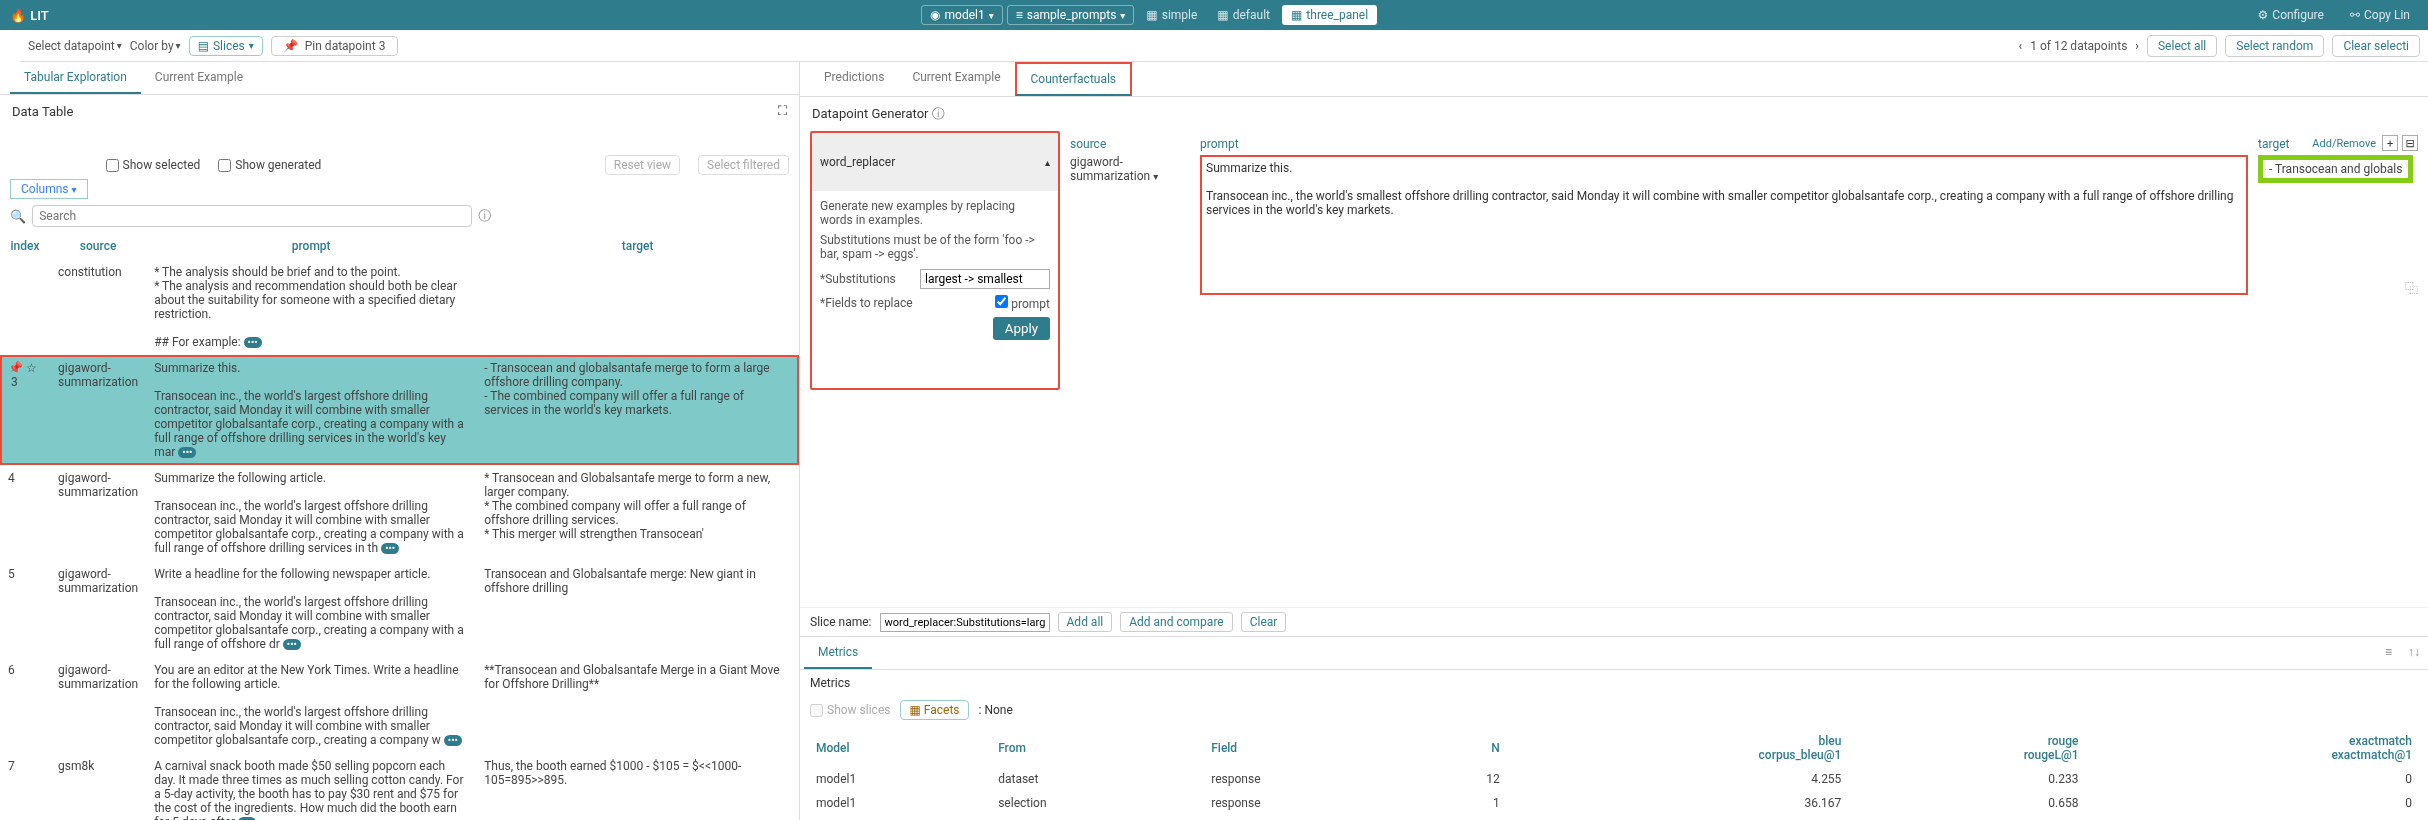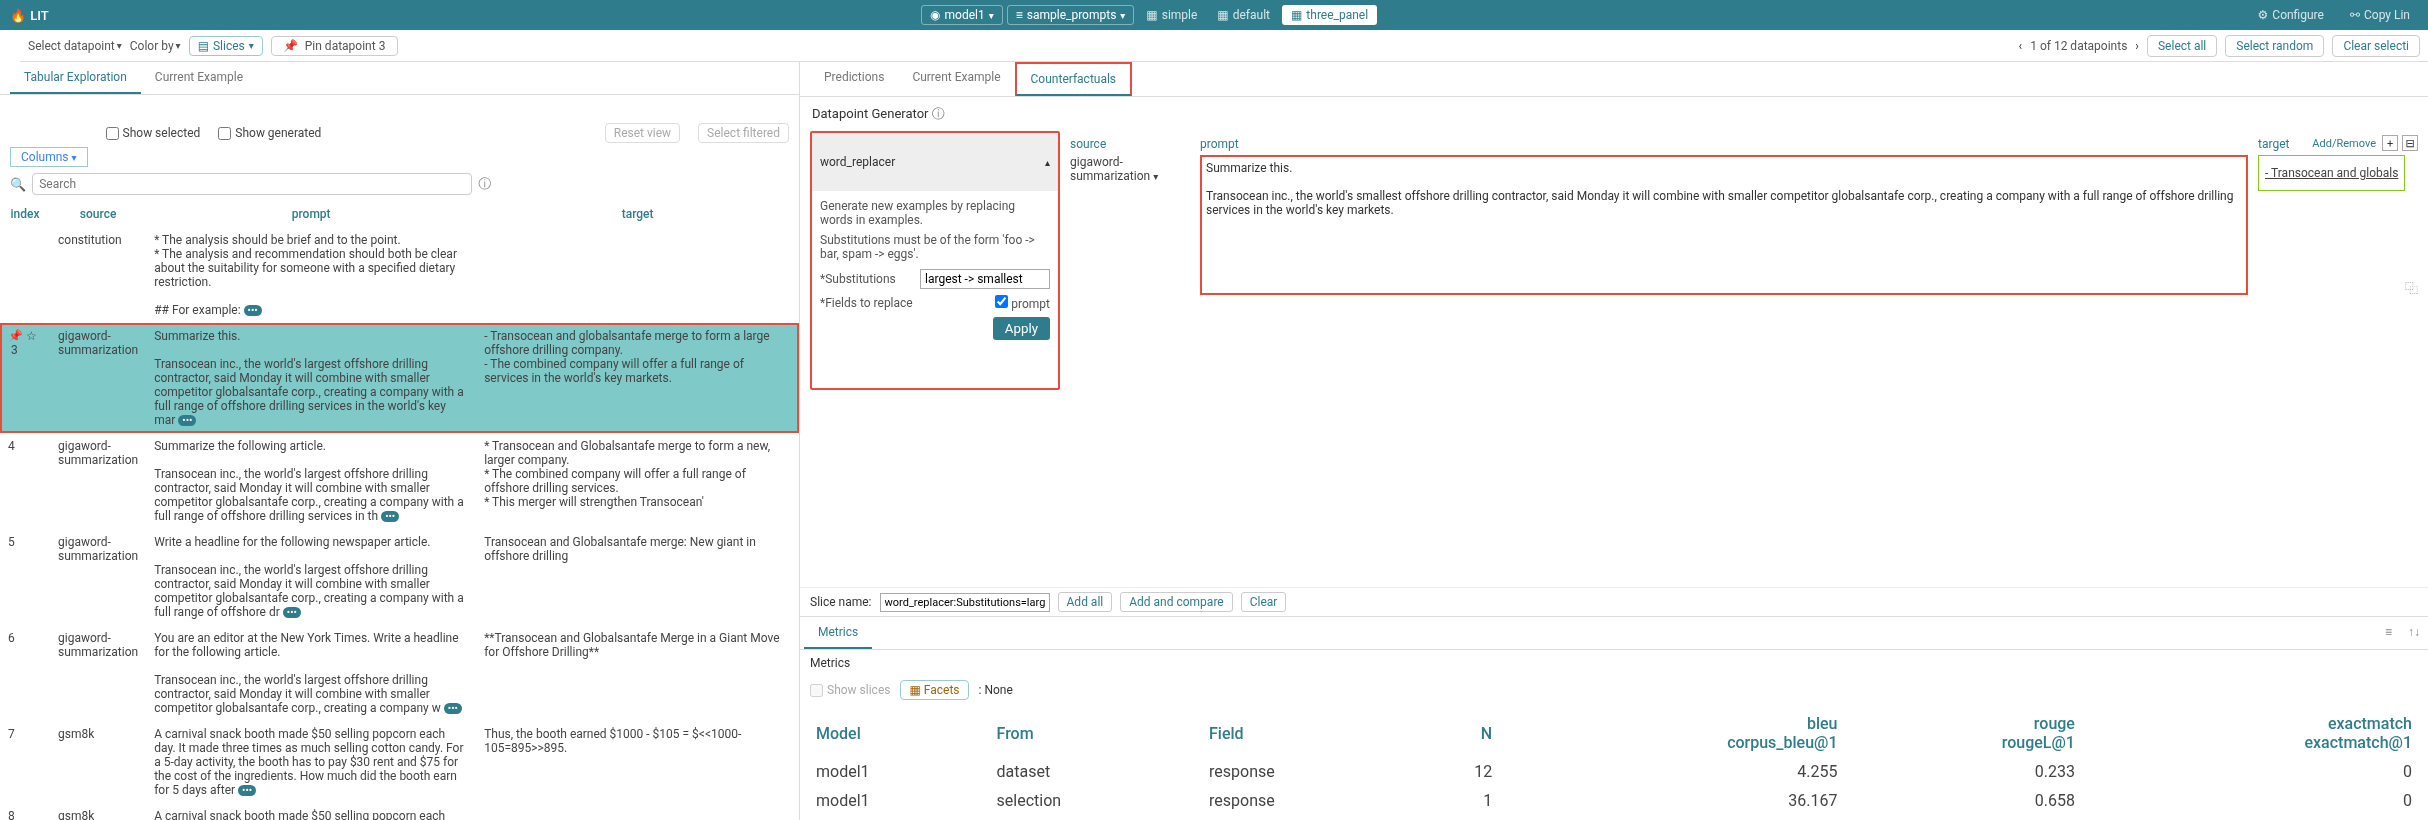--- a/index.html
+++ b/index.html
@@ -44,32 +44,32 @@
 .gen-head { background: #eee; padding: 22px 8px; font-size: 12px; color: #333; display:flex; justify-content:space-between; align-items:center;gap:22px;}
 .gen-body { padding: 8px; font-size: 12px; color: #555; }
 .gen-body .row { display: flex; align-items: center; margin: 6px 0; gap: 10px; }
 .gen-body input[type=text] { border: 1px solid #aaa; padding: 2px 4px; font-size: 12px; width: 130px; }
 .apply-btn { background: #2f7d8c; color: #fff; border: none; border-radius: 3px; padding: 4px 12px; float: right; cursor: pointer; }
 .field-col { flex: 1; font-size: 12px; }
 .field-col.small { flex: 0 0 120px; }
 .field-col .lbl { color: #2f7d8c; padding: 6px 0 4px; }
 .field-col .val { color: #444; }
 .prompt-box { border: 2px solid #e74c3c; padding: 4px; height: 140px; overflow: auto; position: relative; }
-.target-chip { border: 1px solid #84cc16; padding: 10px 6px; display: inline-block; color: #444; text-decoration: underline; }
+.target-chip { border: 5px solid #84cc16; padding: 2px 6px; display: inline-block; color: #444; }
 .mini-icons { display: flex; gap: 4px; }
 .mini-icons span { border: 1px solid #aaa; width: 16px; height: 16px; display: flex; align-items: center; justify-content: center; font-size: 11px; cursor: pointer; }
 .cf-status { font-style: italic; color: #666; padding: 6px 10px; font-size: 12px; }
 .slice-row { display: flex; align-items: center; padding: 4px 10px; gap: 8px; border-top: 1px solid #eee; font-size: 12px; }
 .slice-row input { border: 1px solid #aaa; padding: 2px 4px; width: 170px; font-size: 11px; }
 .slice-row .btn { border: 1px solid #ccc; color: #2f7d8c; padding: 2px 8px; border-radius: 3px; cursor: pointer; }
 .metrics-sec { border-top: 1px solid #ddd; }
 .metrics-head { padding: 6px 10px; font-size: 12px; color: #333; display:flex; justify-content:space-between;}
 .metrics-ctrl { display: flex; align-items: center; gap: 10px; padding: 4px 10px; font-size: 12px; }
 .facets-chip { border: 1px solid #9cc; color: #a16207; padding: 2px 8px; border-radius: 4px; cursor: pointer; }
-.metrics-tbl { padding: 4px 10px; font-size: 16px; }
+.metrics-tbl { padding: 4px 10px; font-size: 12px; }
 .metrics-tbl table { width: 100%; }
 .metrics-tbl th { color: #2f7d8c; text-align: left; font-weight: 500; padding: 4px; }
 .metrics-tbl th.r, .metrics-tbl td.r { text-align: right; }
 .metrics-tbl td { padding: 4px; color: #444; }
 .chev { font-size: 10px; }
 </style>
 </head>
 <body>
 
 <div class="topbar">
@@ -138,20 +138,24 @@
   <div class="rlink">Select all</div>
   <div class="rlink">Select random</div>
   <div class="rlink">Clear selecti</div>
 </div>
 
 <div class="main">
   <div class="left-pane">
     <div class="tabs">
       <div class="tab active">Tabular Exploration</div>
       <div class="tab">Current Example</div>
+    </div>
+    <div class="panel-title">
+      <span>Data Table</span>
+      <span style="cursor:pointer">⛶</span>
     </div>
     <div class="dt-controls">
       <div class="columns-chip"><span>Columns</span> <span class="chev">▾</span></div>
       <label class="check">
           <input type="checkbox" style="">
           <span>Show selected</span>
         </label>
       <label class="check">
           <input type="checkbox" style="">
           <span>Show generated</span>

